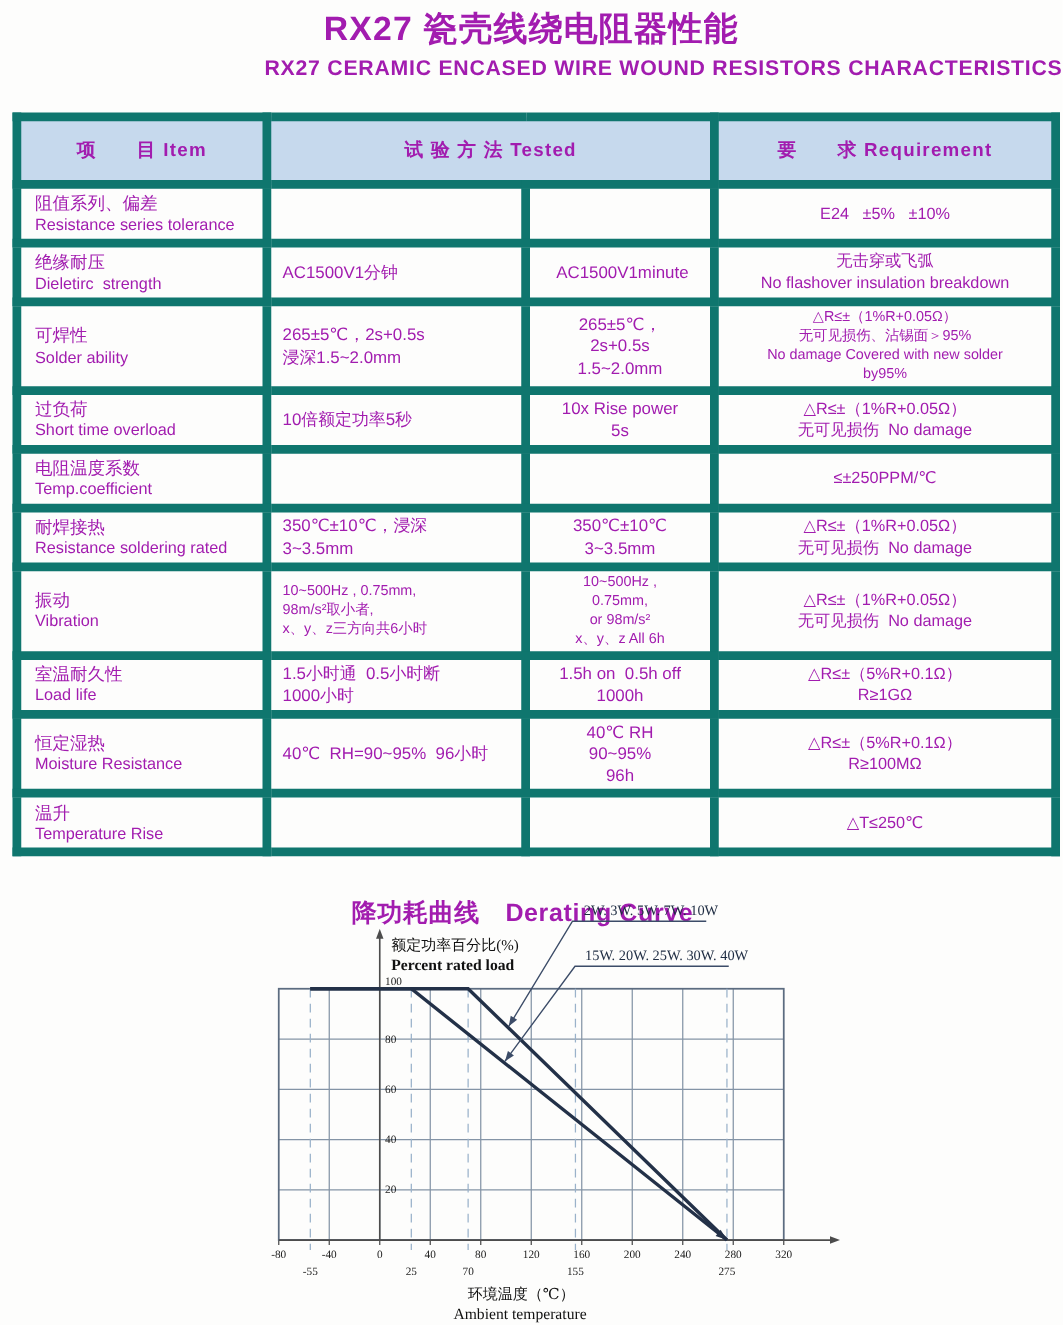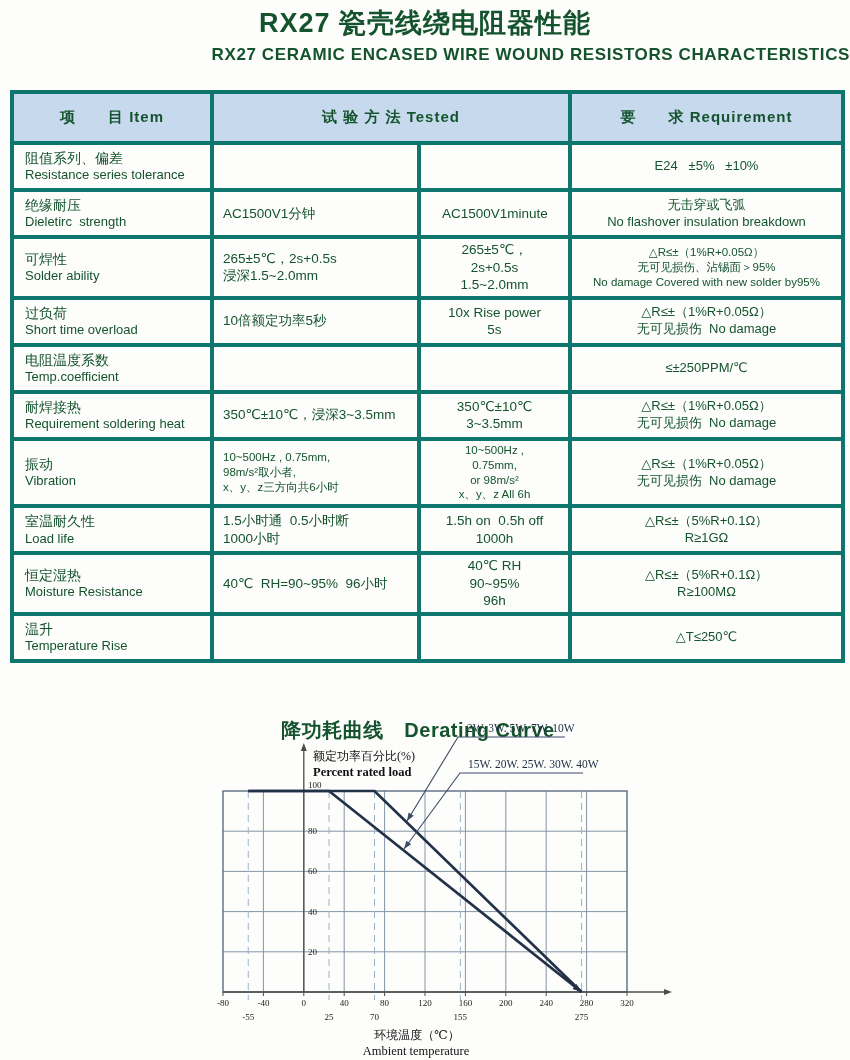--- a/index.html
+++ b/index.html
@@ -1,35 +1,35 @@
 <!DOCTYPE html>
 <html style="--header-bg: #c6d9ed;"><head>
 <meta charset="utf-8">
 <style>
   html,body{margin:0;padding:0;}
   .page{
     position:relative; width:850px; height:1060px; background:#fdfdfc;
-    font-family:"Liberation Sans","DejaVu Sans",sans-serif; color:#14532d;
+    font-family:"Liberation Sans","DejaVu Sans",sans-serif; color:#a21caf;
     overflow:hidden;
   }
   .doc-title{
     position:absolute; top:5px; left:0; width:850px; text-align:center;
     font-size:27px; font-weight:700; letter-spacing:1px;
   }
   .doc-subtitle{
     position:absolute; top:45px; left:0; width:850px; text-align:right;
     font-size:17px; font-weight:700; letter-spacing:0.6px;
   }
   table.spec-table{
     position:absolute; left:10px; top:90px; width:831px;
     border-collapse:collapse; table-layout:fixed;
     border:2px solid #4a4a4a;
   }
   .spec-table th, .spec-table td{
-    border:4px solid #0f766e; vertical-align:middle; padding:2px 21px;
+    border:7px solid #0f766e; vertical-align:middle; padding:2px 21px;
   }
   .spec-table thead th{
     background:var(--header-bg,#c6d9ed); height:43px;
     font-size:15px; font-weight:600; text-align:center; letter-spacing:1px;
   }
   .spec-table tbody tr{height:47px;}
   .spec-table td div{line-height:1.3; white-space:pre-wrap;}
   td.c-item{padding-left:11px;}
   td.c-item .zh{font-size:14px;}
   td.c-item .en{font-size:13px;}
@@ -136,21 +136,21 @@
         </td>
         <td class="c-mzh"></td>
         <td class="c-men"></td>
         <td class="c-req">
           <div>≤±250PPM/℃</div>
         </td>
       </tr>
       <tr>
         <td class="c-item">
           <div class="zh">耐焊接热</div>
-          <div class="en">Requirement soldering heat</div>
+          <div class="en">Resistance soldering rated</div>
         </td>
         <td class="c-mzh">
           <div>350℃±10℃，浸深3~3.5mm</div>
         </td>
         <td class="c-men">
           <div>350℃±10℃</div>
           <div>3~3.5mm</div>
         </td>
         <td class="c-req">
           <div>△R≤±（1%R+0.05Ω）</div>

